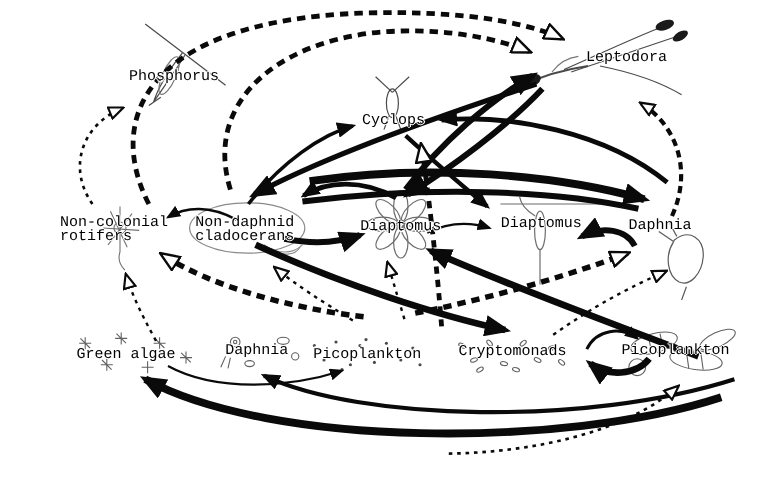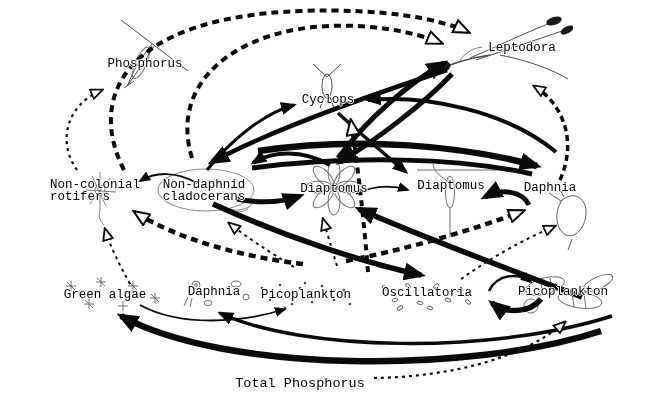--- a/index.html
+++ b/index.html
@@ -202,17 +202,16 @@
   <div class="node-label two-line" style="left:204px;top:191px">
     <span>Non-daphnid</span>
     <span>cladocerans</span>
   </div>
   <div class="node-label" style="left:334px;top:189px">Diaptomus</div>
   <div class="node-label" style="left:451px;top:186px">Diaptomus</div>
   <div class="node-label" style="left:550px;top:188px">Daphnia</div>
   <div class="node-label" style="left:105px;top:295px">Green algae</div>
   <div class="node-label" style="left:214px;top:292px">Daphnia</div>
   <div class="node-label" style="left:306px;top:295px">Picoplankton</div>
-  <div class="node-label" style="left:427px;top:293px">Oscillatoria</div>
+  <div class="node-label" style="left:427px;top:293px">Cryptomonads</div>
   <div class="node-label" style="left:563px;top:292px">Picoplankton</div>
-  <div class="node-label big" style="left:300px;top:384px">Total Phosphorus</div>
 
 </div>
 
 </body></html>

